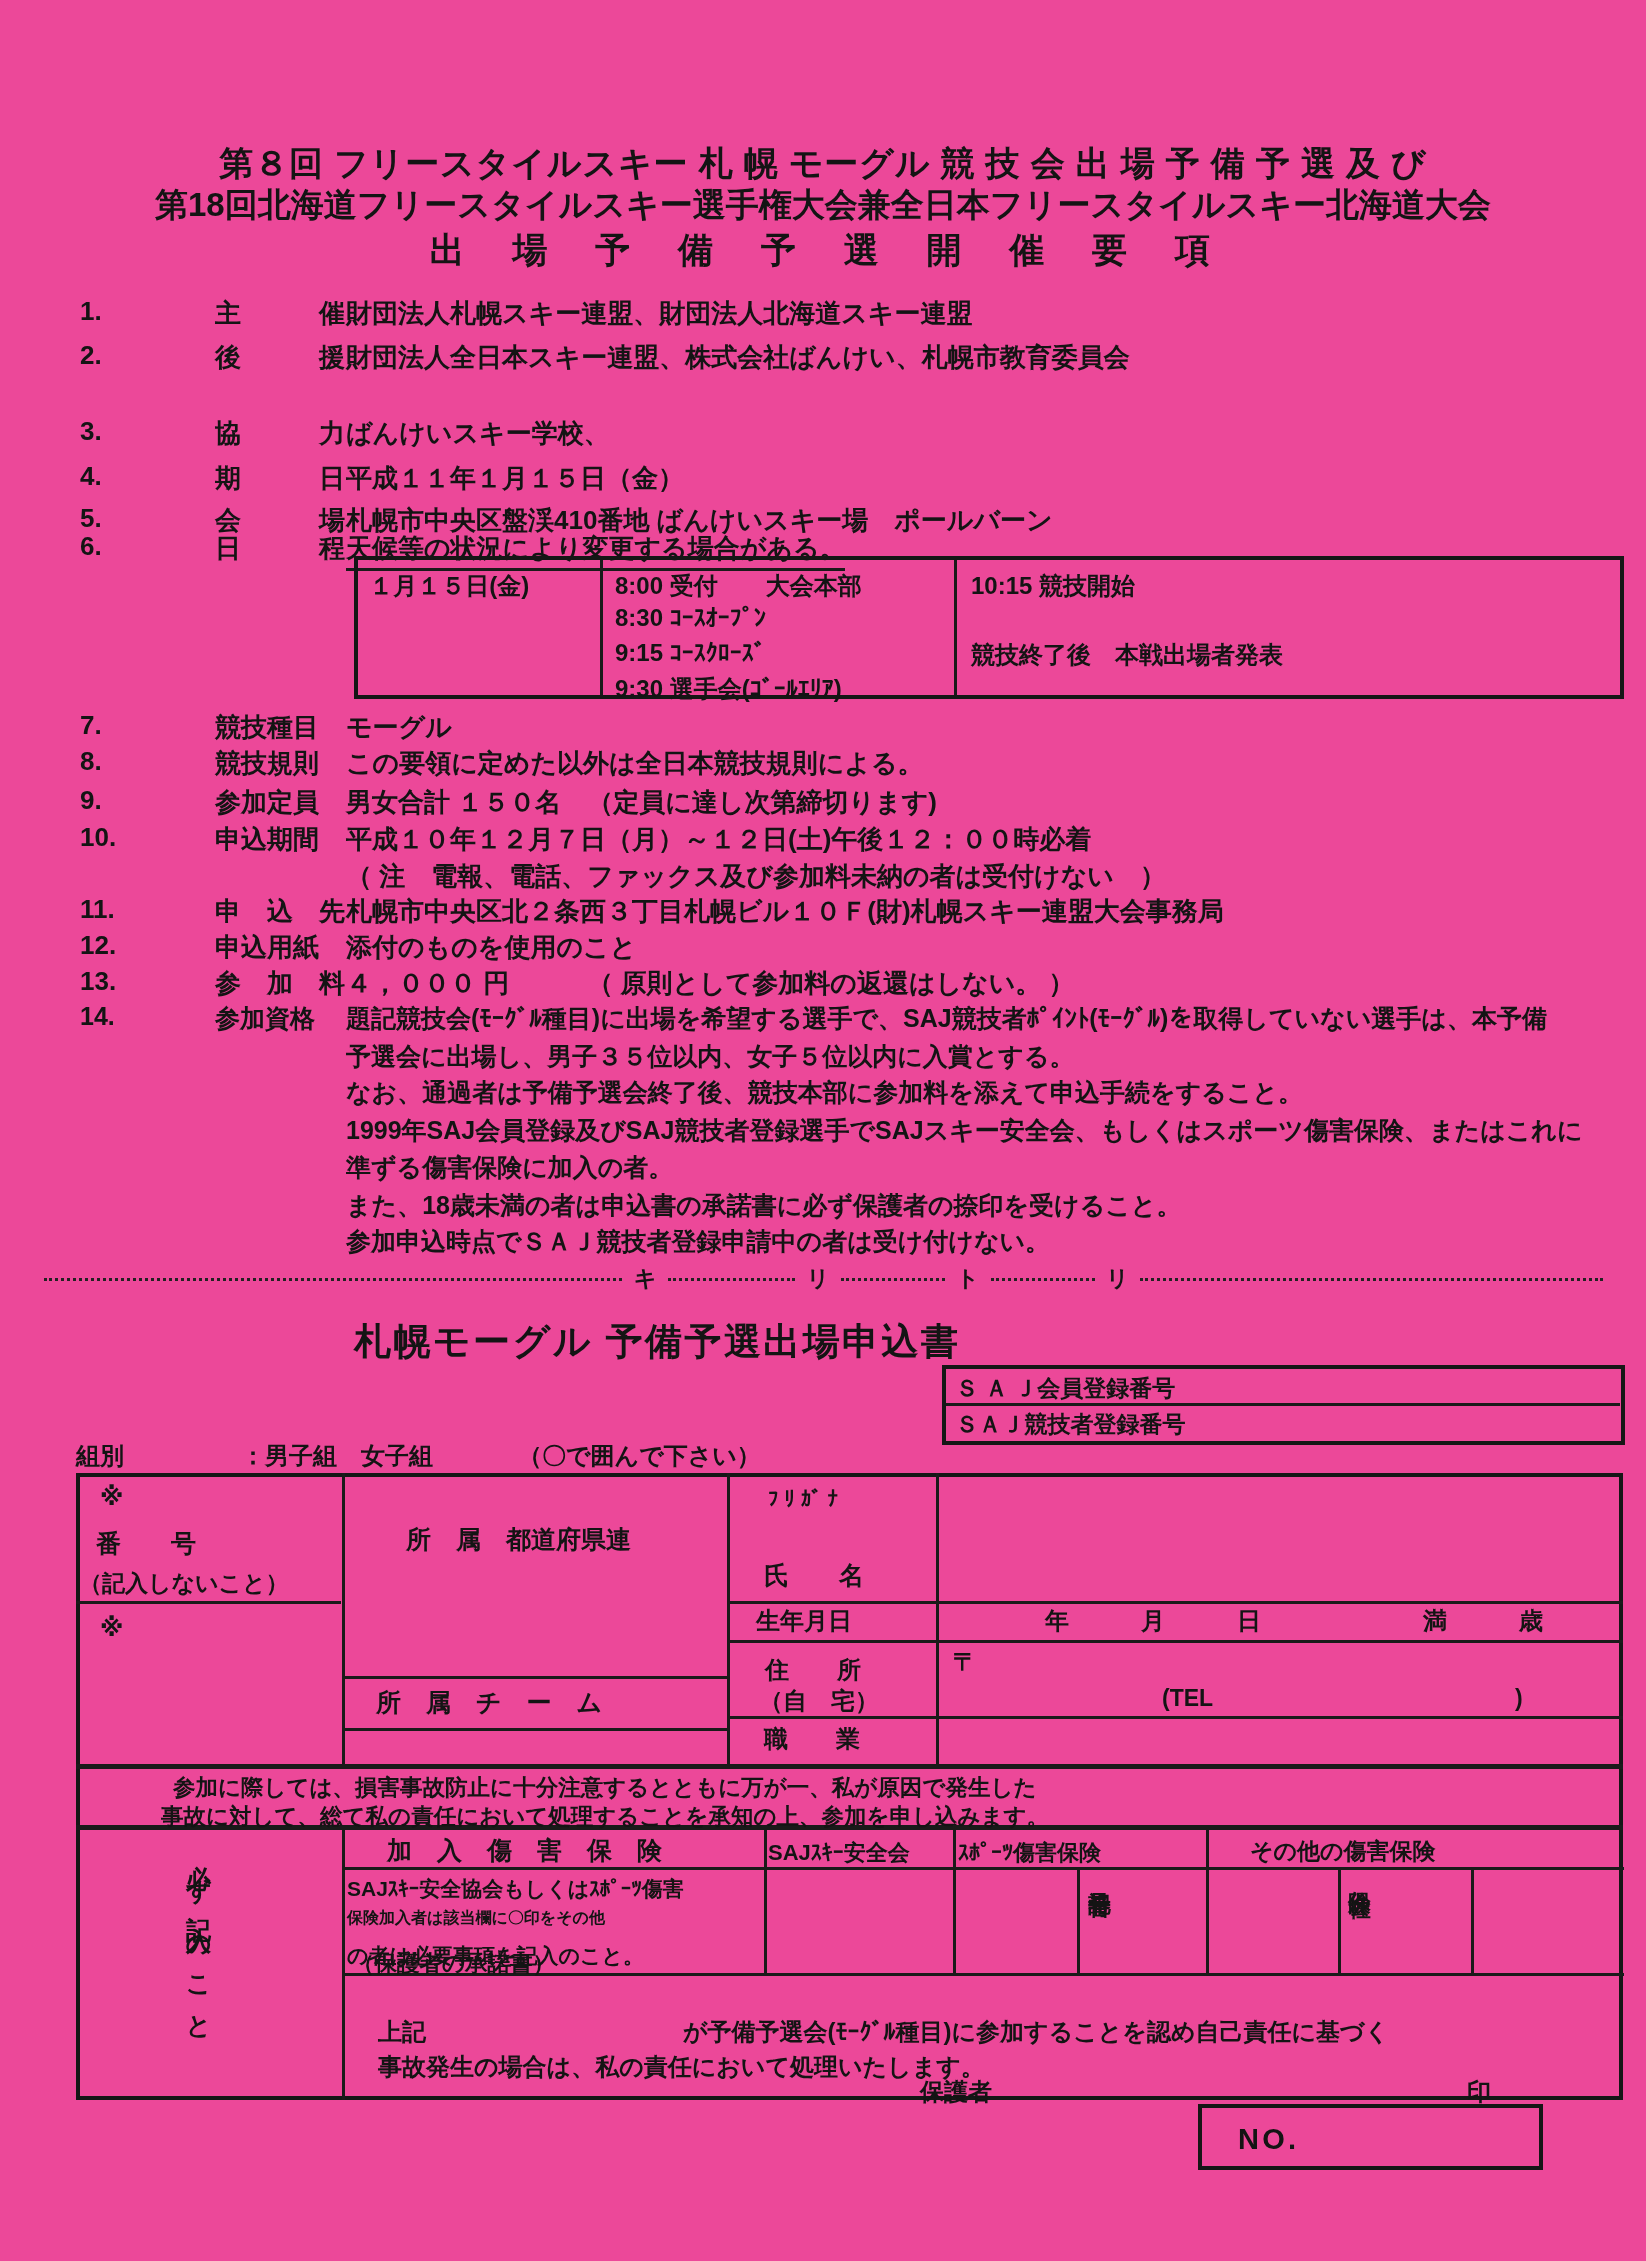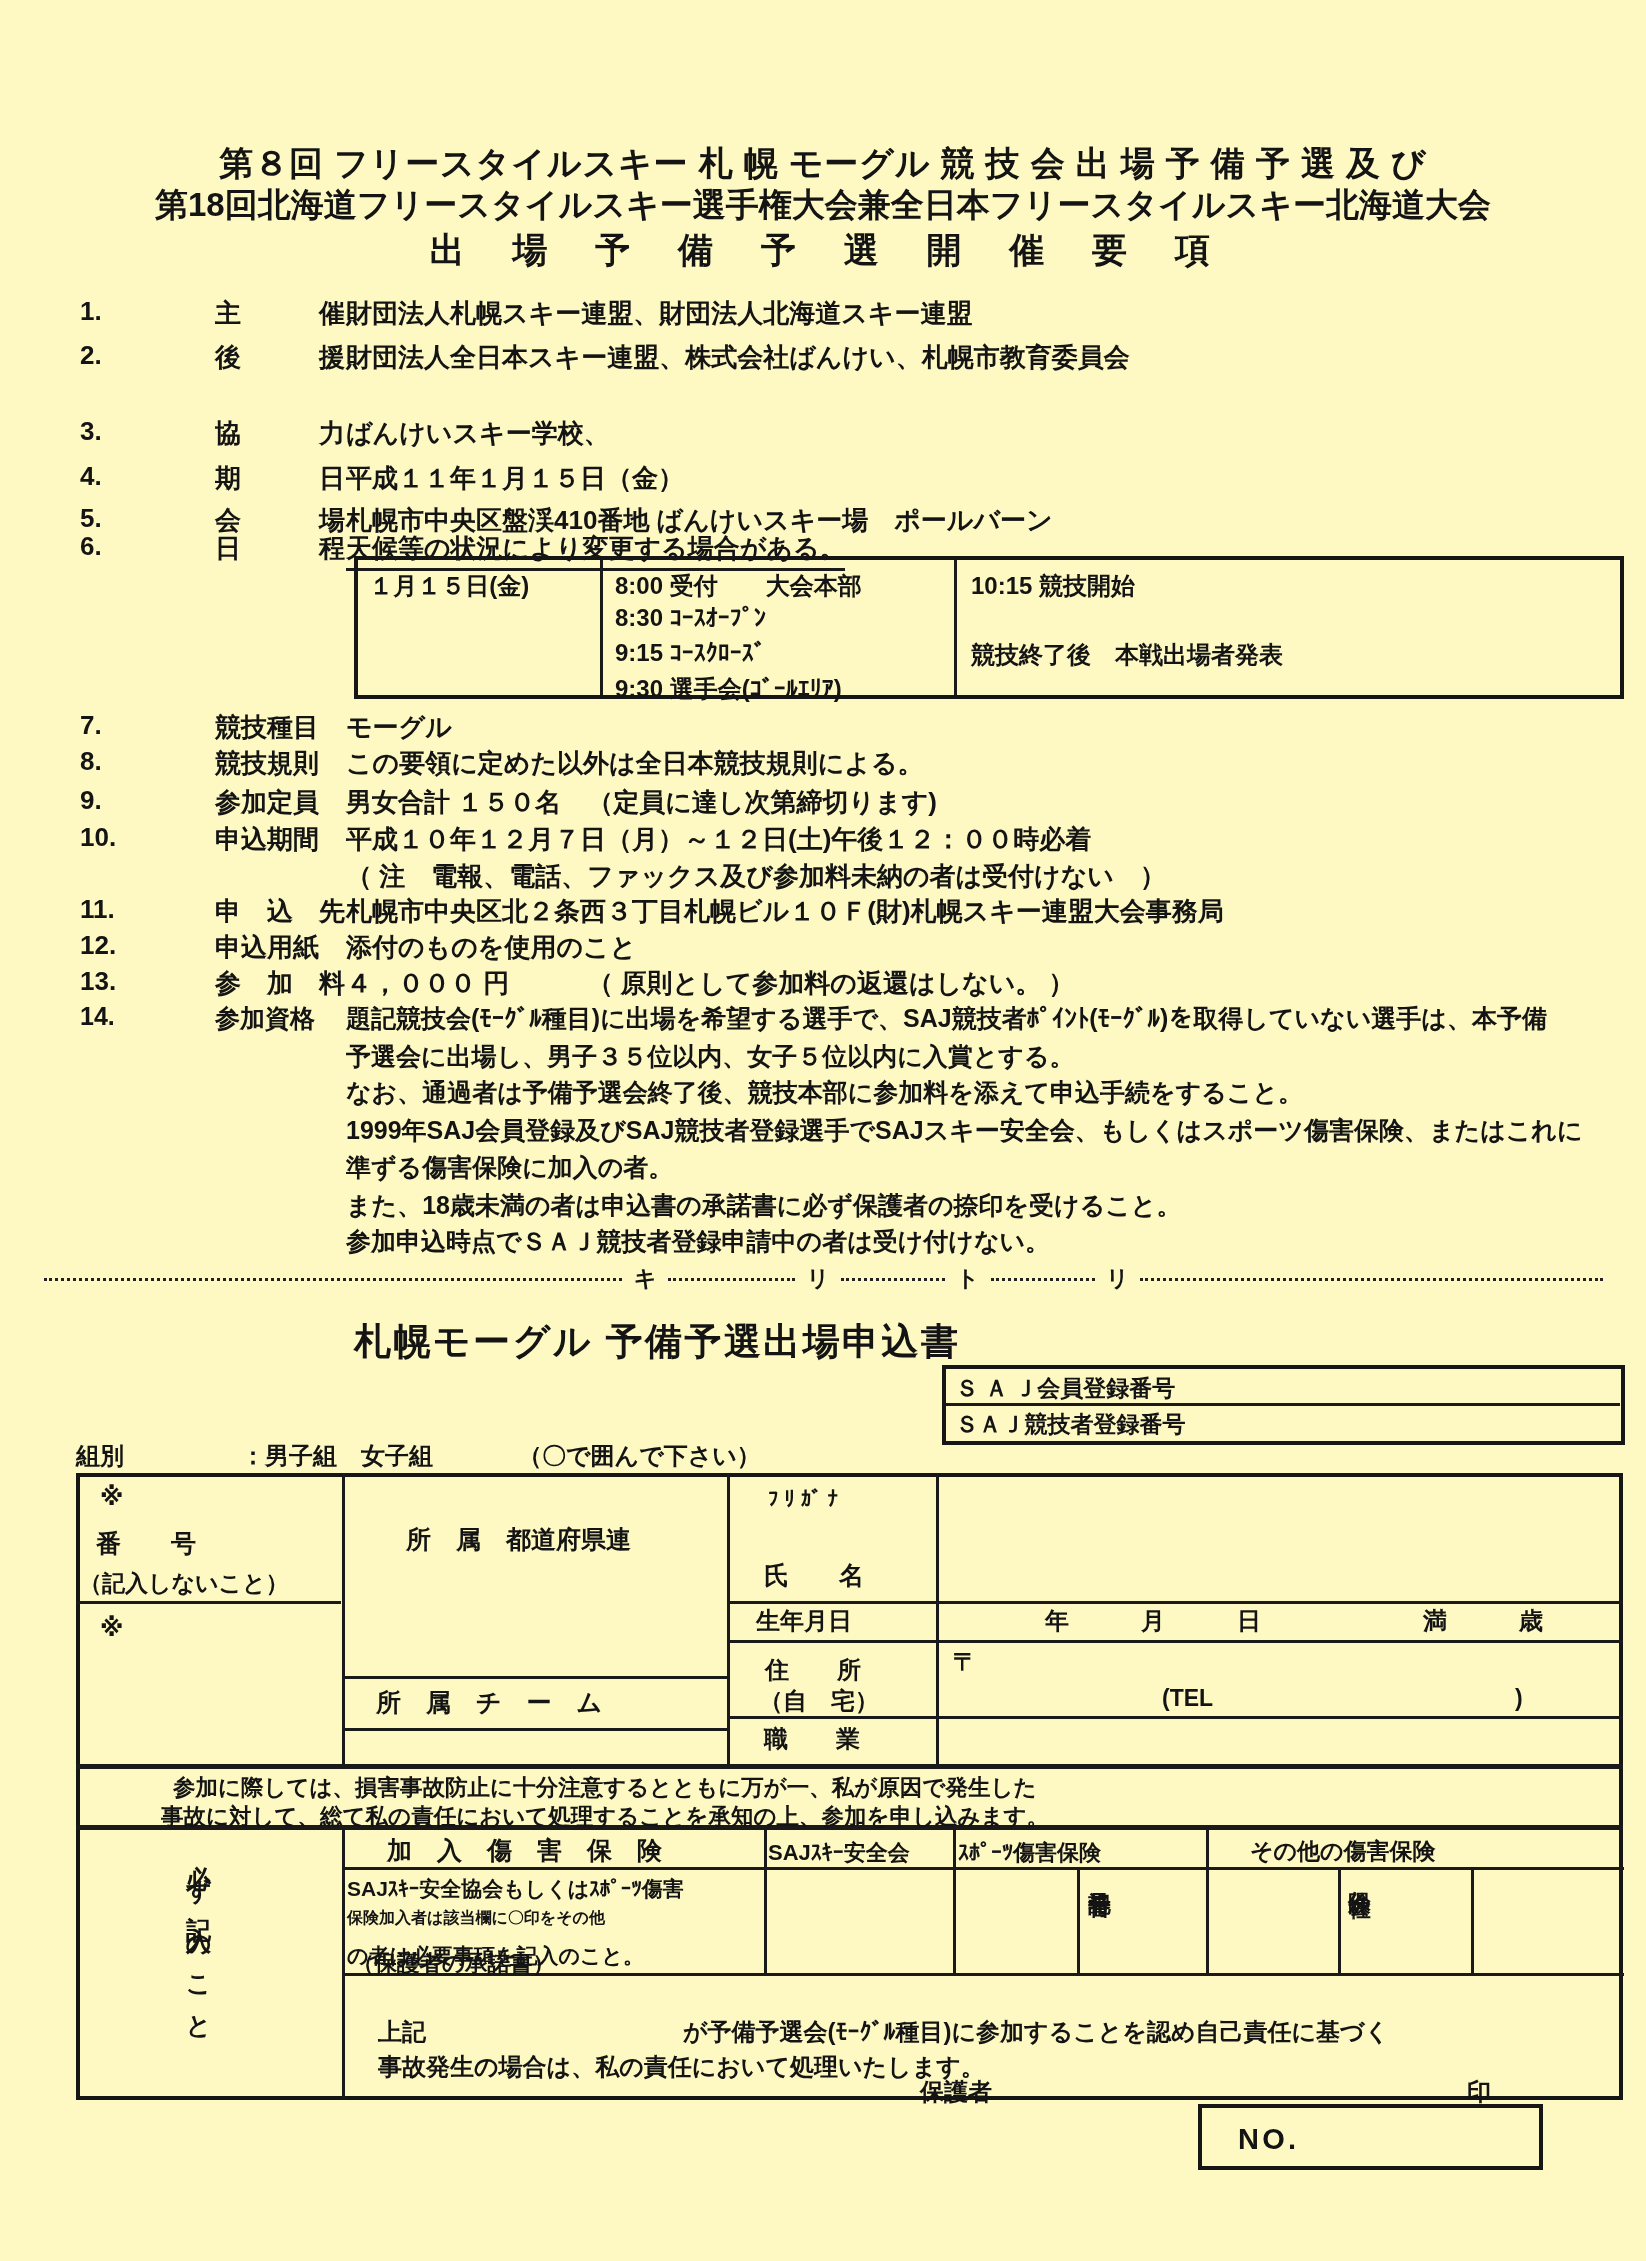--- a/index.html
+++ b/index.html
@@ -1,20 +1,20 @@
 <!DOCTYPE html>
 <html style="font-size:13px"><head>
 <meta charset="utf-8">
 <style>
   html,body{margin:0;padding:0;background:#888;}
   #page{
     position:relative;
     width:1646px;height:2261px;
     margin:0 auto;
-    background:#fef9c3;
+    background:#ec4899;
     color:#141414;
     font-family:"Liberation Sans","DejaVu Sans",sans-serif;
     overflow:hidden;
   }
   .abs{position:absolute;}
   .t{white-space:nowrap;font-weight:700;}
   .hl{position:absolute;background:#1a1a1a;height:3.2px;}
   .vl{position:absolute;background:#1a1a1a;width:3.2px;}
   .heavy{height:4.8px;}
   .vert{writing-mode:vertical-rl;text-orientation:upright;}

